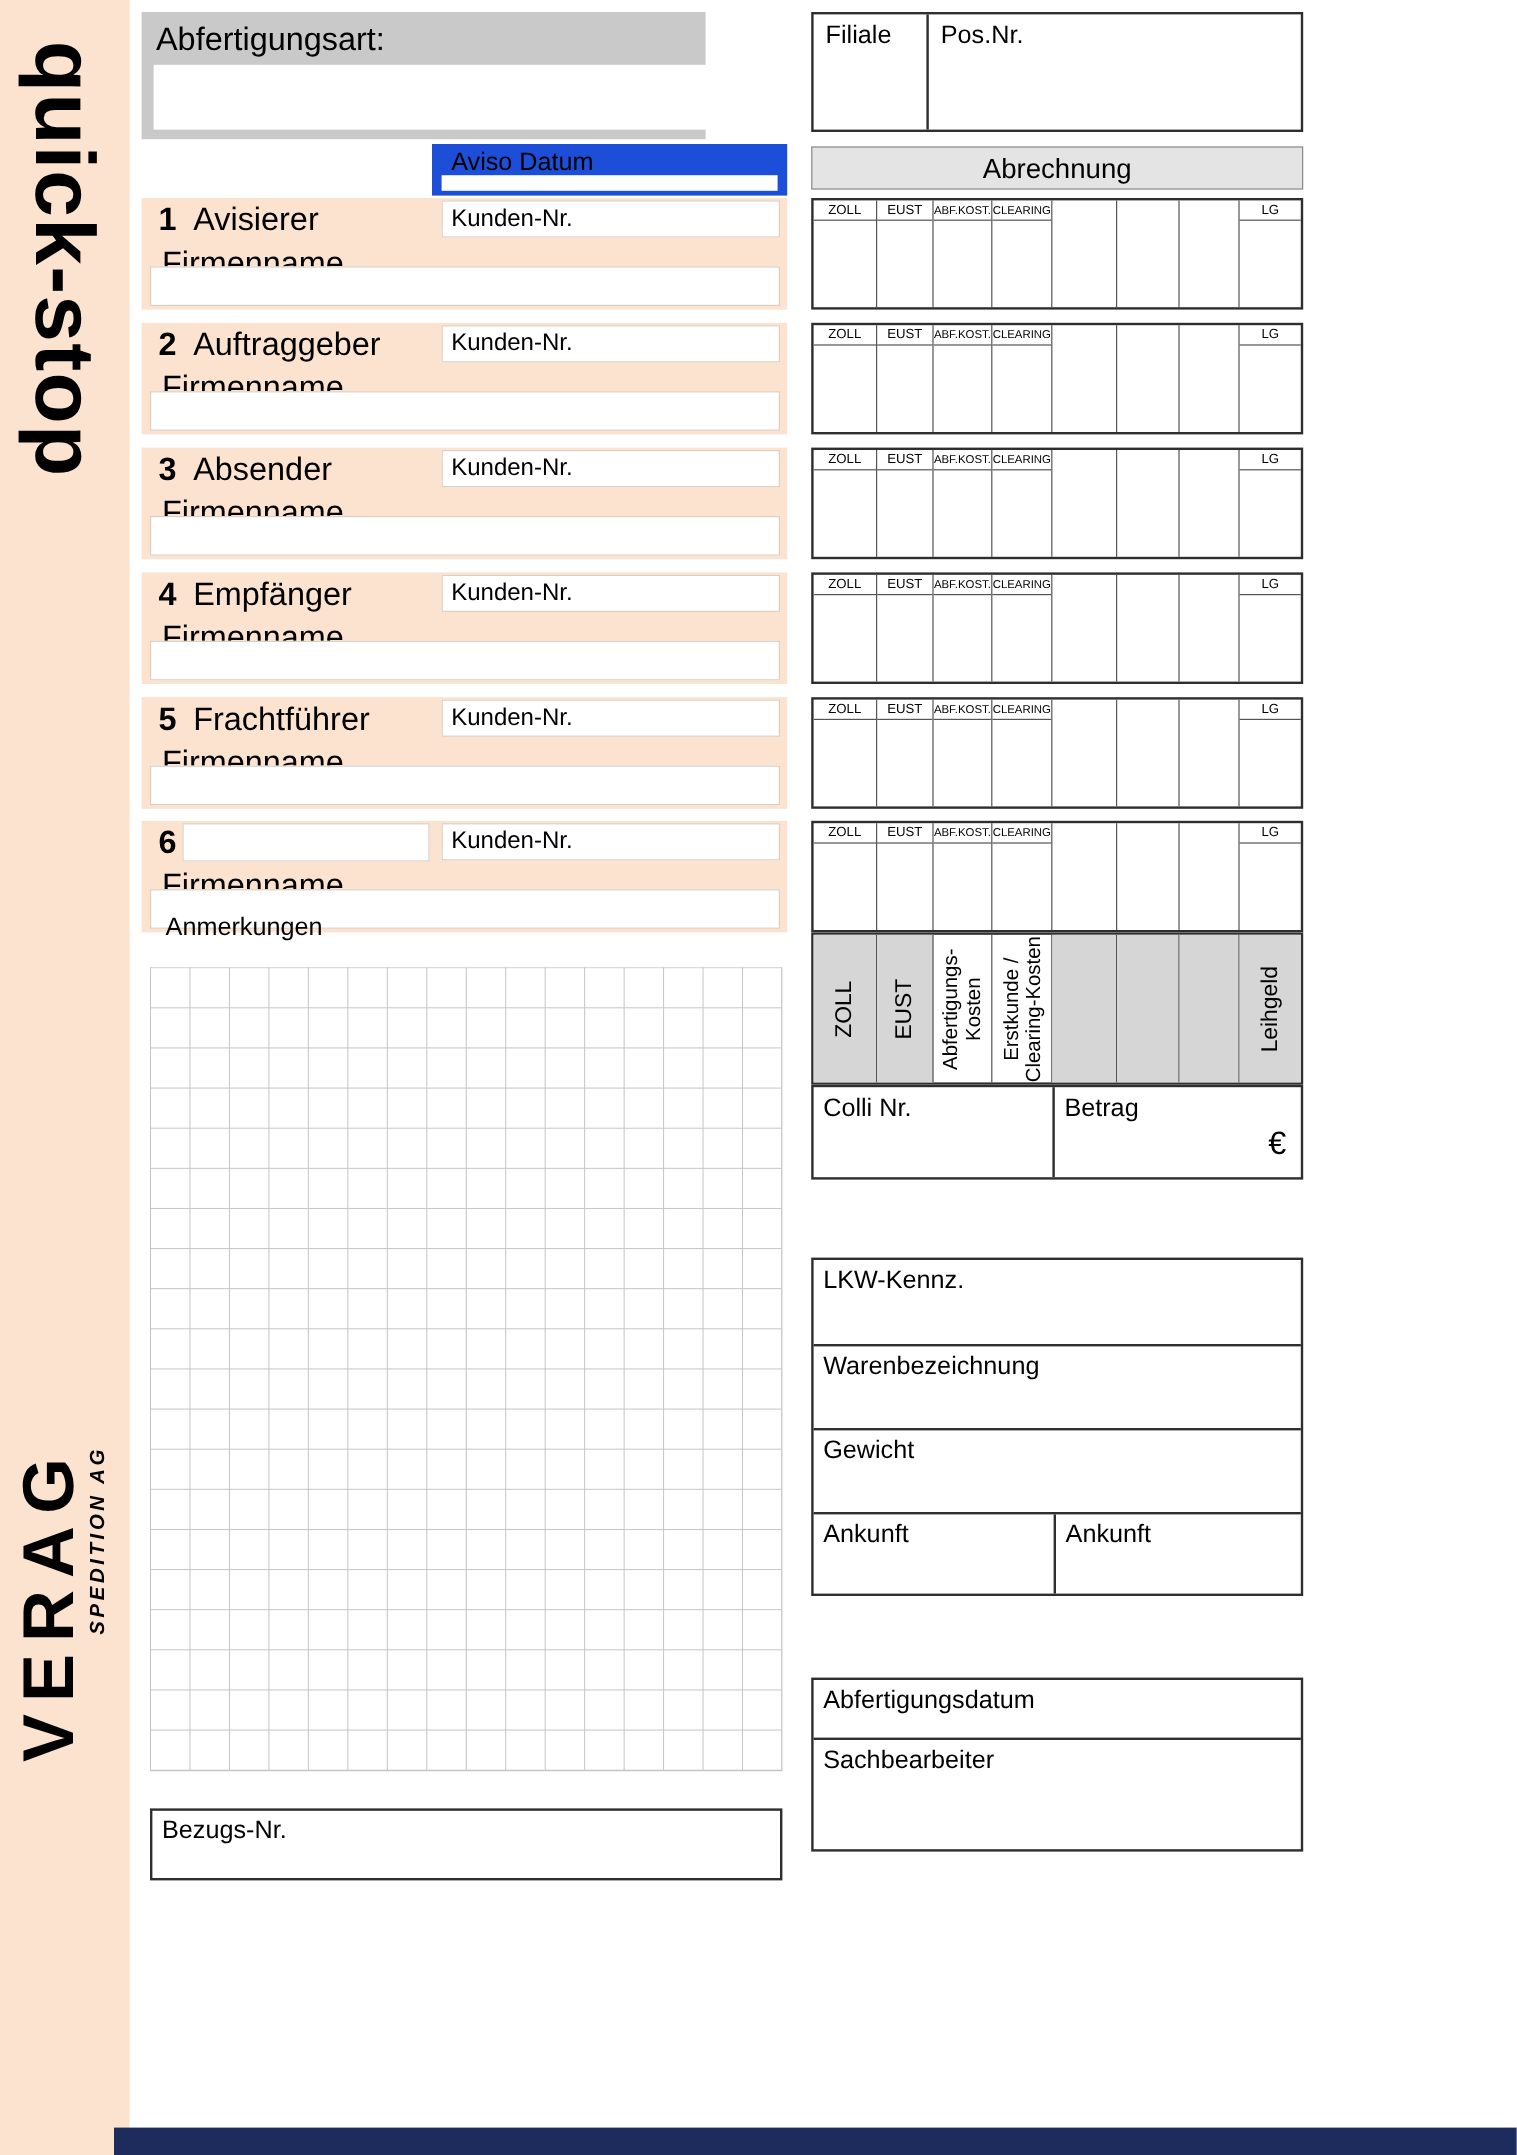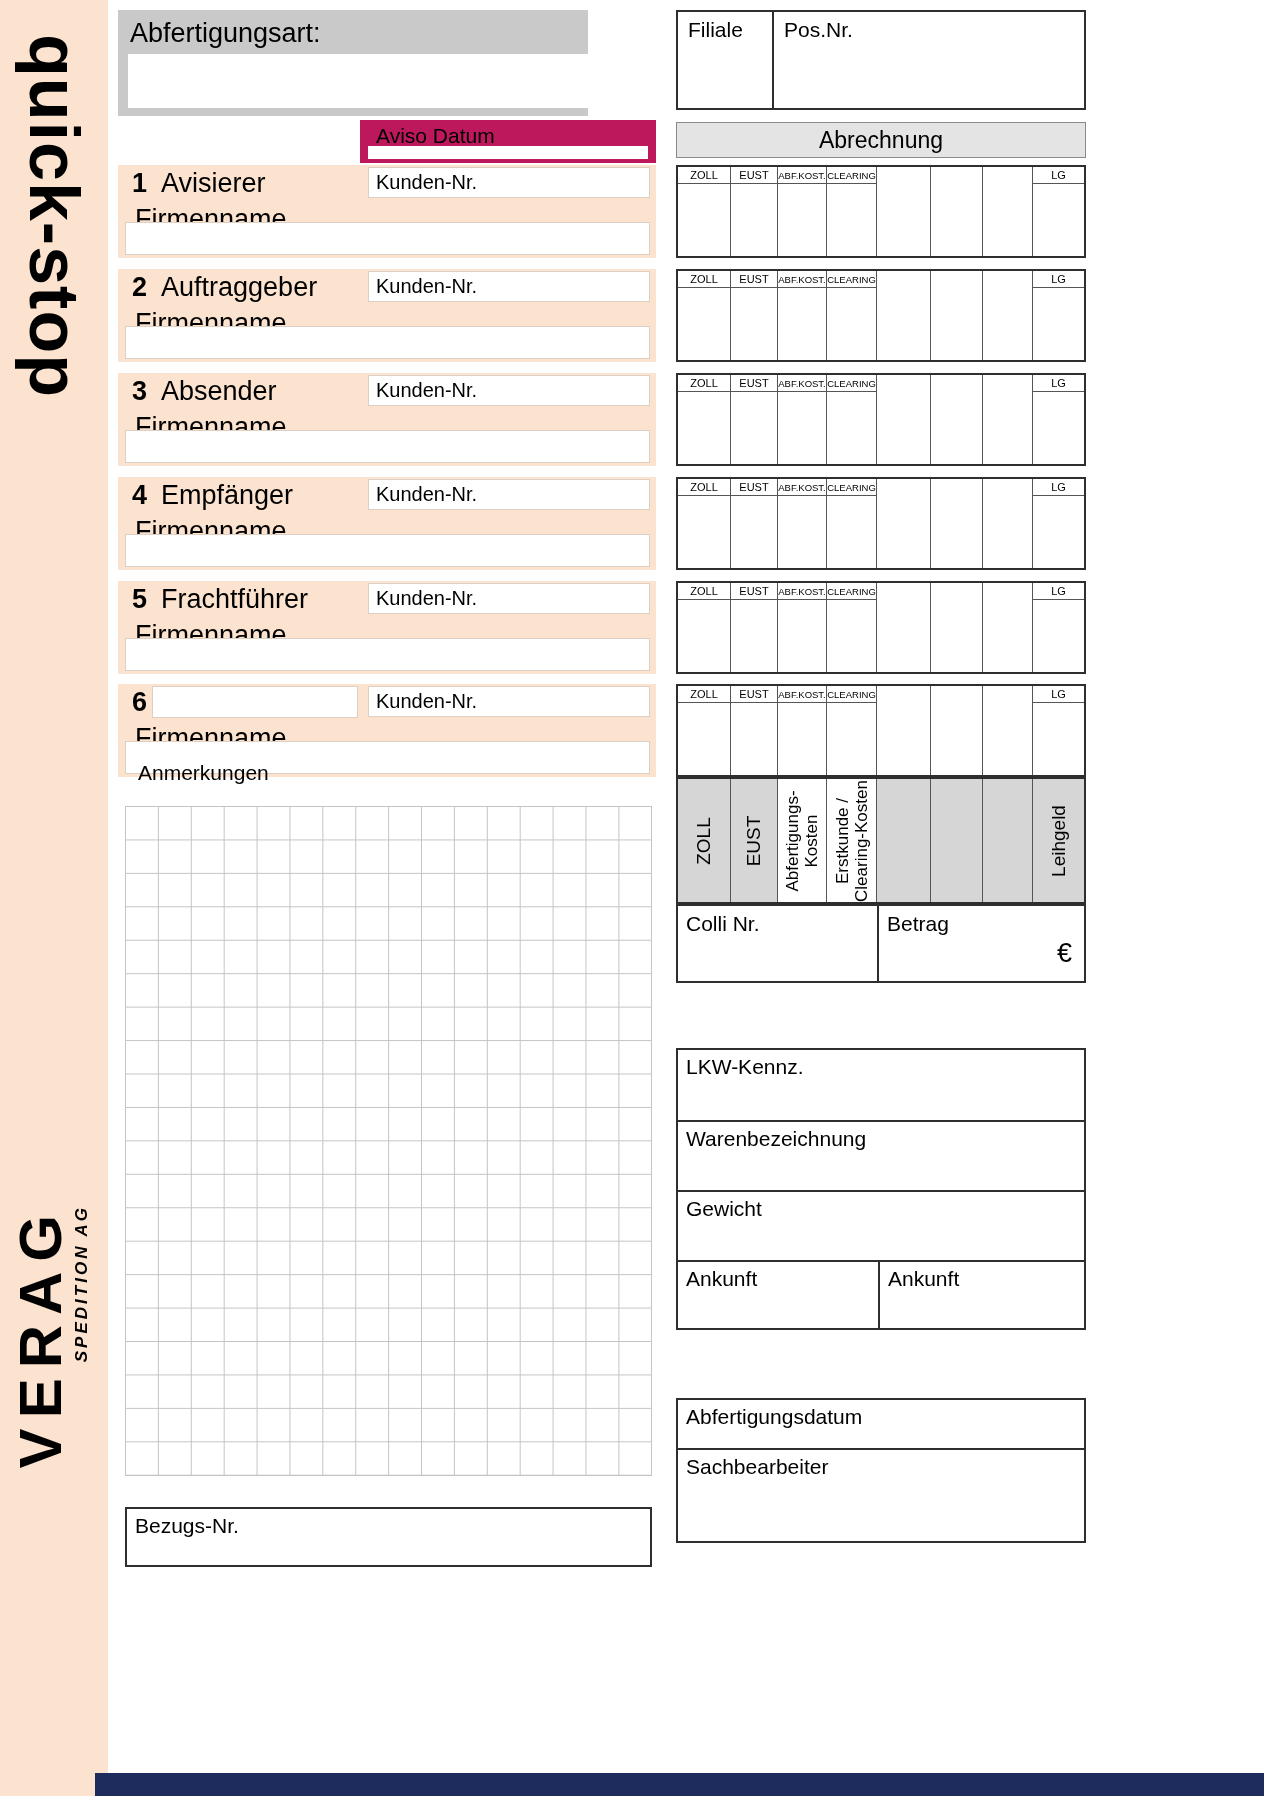--- a/index.html
+++ b/index.html
@@ -16,21 +16,21 @@
 
   
   .abf-box{left:118px;top:10px;width:470px;height:106px;background:#c9c9c9;}
   .abf-label{position:absolute;left:12px;top:8px;font-size:27px;}
   .abf-input{position:absolute;left:10px;top:44px;width:518px;height:54px;background:#fff;}
   .panel{border:2px solid #2e2e2e;background:#fff;}
   .filiale-box{left:676px;top:10px;width:410px;height:100px;display:flex;}
   .fil-cell{height:100%;padding:6px 0 0 10px;font-size:21px;}
   .fil-cell.left{width:96px;border-right:2px solid #2e2e2e;}
   .fil-cell.right{flex:1;}
-  .aviso{left:360px;top:120px;width:296px;height:43px;background:#be185d;}
+  .aviso{left:360px;top:120px;width:296px;height:43px;background:#1d4ed8;}
   .aviso-lab{position:absolute;left:16px;top:4px;font-size:21px;}
   .aviso-input{position:absolute;left:8px;top:26px;width:280px;height:13px;background:#fff;}
   .abrech{left:676px;top:122px;width:410px;height:36px;background:#e4e4e4;border:1px solid #8a8a8a;text-align:center;font-size:23px;line-height:34px;}
 
   
   .party-row{left:118px;width:538px;height:93px;background:#fce3cf;}
   .pnum{position:absolute;left:14px;top:3px;font-size:27px;white-space:nowrap;}
   .pnum .num{font-weight:bold;margin-right:14px;}
   .kbox{position:absolute;left:250px;top:2px;width:282px;height:31px;background:#fff;border:1px solid #ddd0c3;}
   .klab{font-size:20px;padding:3px 12px 0 7px;}

